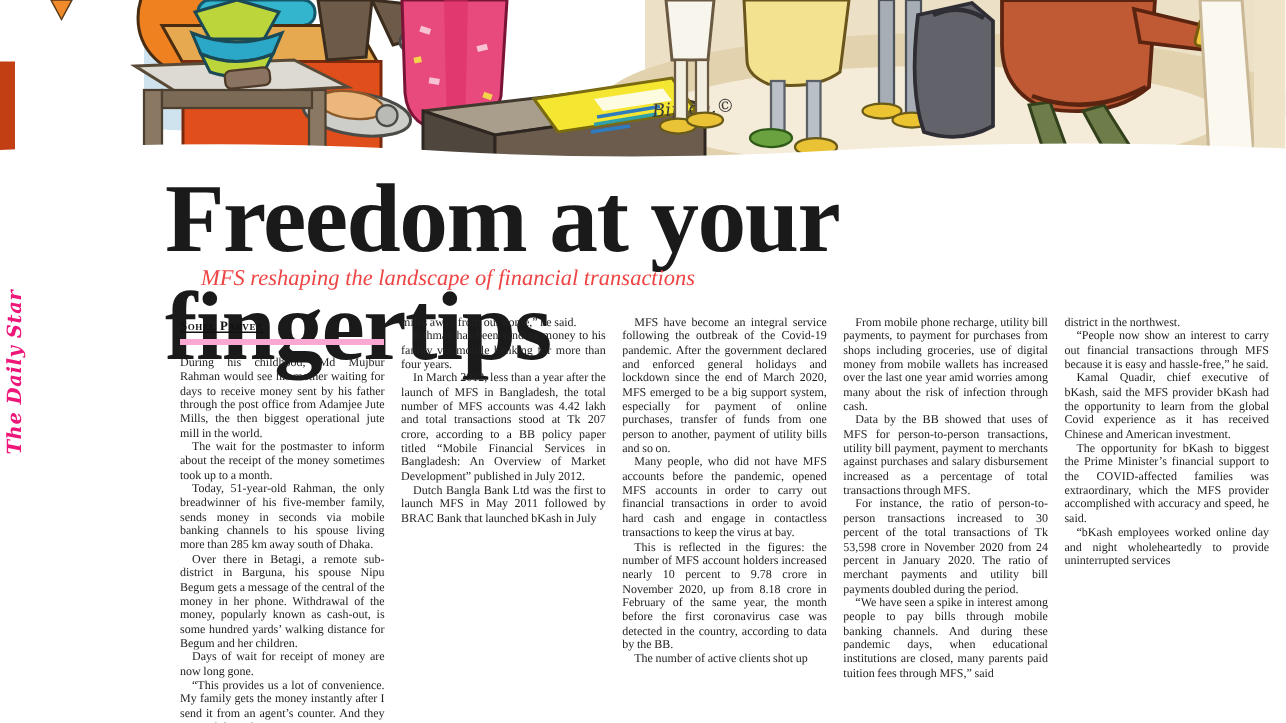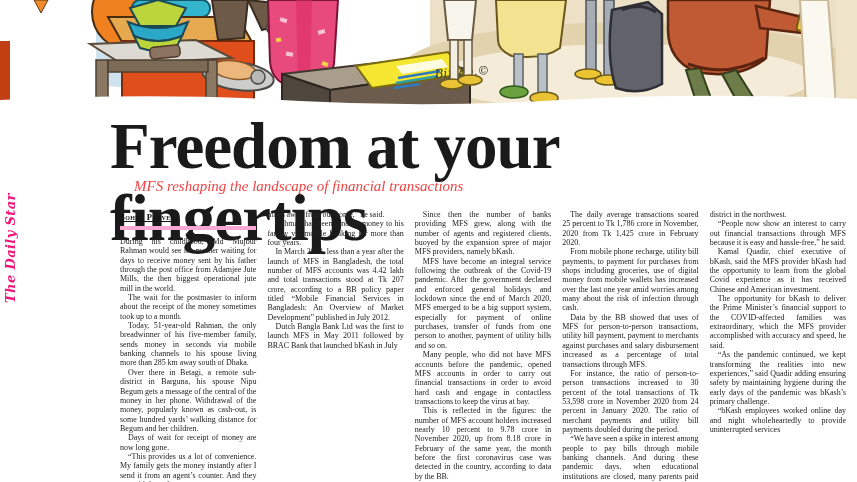--- a/index.html
+++ b/index.html
@@ -163,40 +163,37 @@
     <div class="col">
       <div>
           <p class="para noindent">miles away from our home,” he said.</p>
           <p class="para">Rahman has been sending money to his family via mobile banking for more than four years.</p>
           <p class="para">In March 2012, less than a year after the launch of MFS in Bangladesh, the total number of MFS accounts was 4.42 lakh and total transactions stood at Tk 207 crore, according to a BB policy paper titled “Mobile Financial Services in Bangladesh: An Overview of Market Development” published in July 2012.</p>
           <p class="para">Dutch Bangla Bank Ltd was the first to launch MFS in May 2011 followed by BRAC Bank that launched bKash in July</p>
         </div>
     </div>
     <div class="col">
       <div>
-          <p class="para">Since then the number of banks providing MFS grew, along with the number of agents and registered clients, buoyed by the expansion spree of major MFS providers, namely bKash.</p>
           <p class="para">MFS have become an integral service following the outbreak of the Covid-19 pandemic. After the government declared and enforced general holidays and lockdown since the end of March 2020, MFS emerged to be a big support system, especially for payment of online purchases, transfer of funds from one person to another, payment of utility bills and so on.</p>
           <p class="para">Many people, who did not have MFS accounts before the pandemic, opened MFS accounts in order to carry out financial transactions in order to avoid hard cash and engage in contactless transactions to keep the virus at bay.</p>
           <p class="para">This is reflected in the figures: the number of MFS account holders increased nearly 10 percent to 9.78 crore in November 2020, up from 8.18 crore in February of the same year, the month before the first coronavirus case was detected in the country, according to data by the BB.</p>
           <p class="para">The number of active clients shot up</p>
         </div>
     </div>
     <div class="col">
       <div>
-          <p class="para">The daily average transactions soared 25 percent to Tk 1,786 crore in November, 2020 from Tk 1,425 crore in February 2020.</p>
           <p class="para">From mobile phone recharge, utility bill payments, to payment for purchases from shops including groceries, use of digital money from mobile wallets has increased over the last one year amid worries among many about the risk of infection through cash.</p>
           <p class="para">Data by the BB showed that uses of MFS for person-to-person transactions, utility bill payment, payment to merchants against purchases and salary disbursement increased as a percentage of total transactions through MFS.</p>
           <p class="para">For instance, the ratio of person-to-person transactions increased to 30 percent of the total transactions of Tk 53,598 crore in November 2020 from 24 percent in January 2020. The ratio of merchant payments and utility bill payments doubled during the period.</p>
           <p class="para">“We have seen a spike in interest among people to pay bills through mobile banking channels. And during these pandemic days, when educational institutions are closed, many parents paid tuition fees through MFS,” said</p>
         </div>
     </div>
     <div class="col">
       <div>
           <p class="para noindent">district in the northwest.</p>
           <p class="para">“People now show an interest to carry out financial transactions through MFS because it is easy and hassle-free,” he said.</p>
           <p class="para">Kamal Quadir, chief executive of bKash, said the MFS provider bKash had the opportunity to learn from the global Covid experience as it has received Chinese and American investment.</p>
-          <p class="para">The opportunity for bKash to deliver the Prime Minister’s financial support to the COVID-affected families was extraordinary, which the MFS provider accomplished with accuracy and speed, he said.</p>
-          <p class="para">“As the pandemic continued, we kept transforming the realities into new experiences,” said Quadir adding ensuring safety by maintaining hygiene during the early days of the pandemic was bKash’s primary challenge.</p>
+          <p class="para">The opportunity for bKash to biggest the Prime Minister’s financial support to the COVID-affected families was extraordinary, which the MFS provider accomplished with accuracy and speed, he said.</p>
           <p class="para">“bKash employees worked online day and night wholeheartedly to provide uninterrupted services</p>
         </div>
     </div>
   </div>
 </div>
 
 </body></html>

